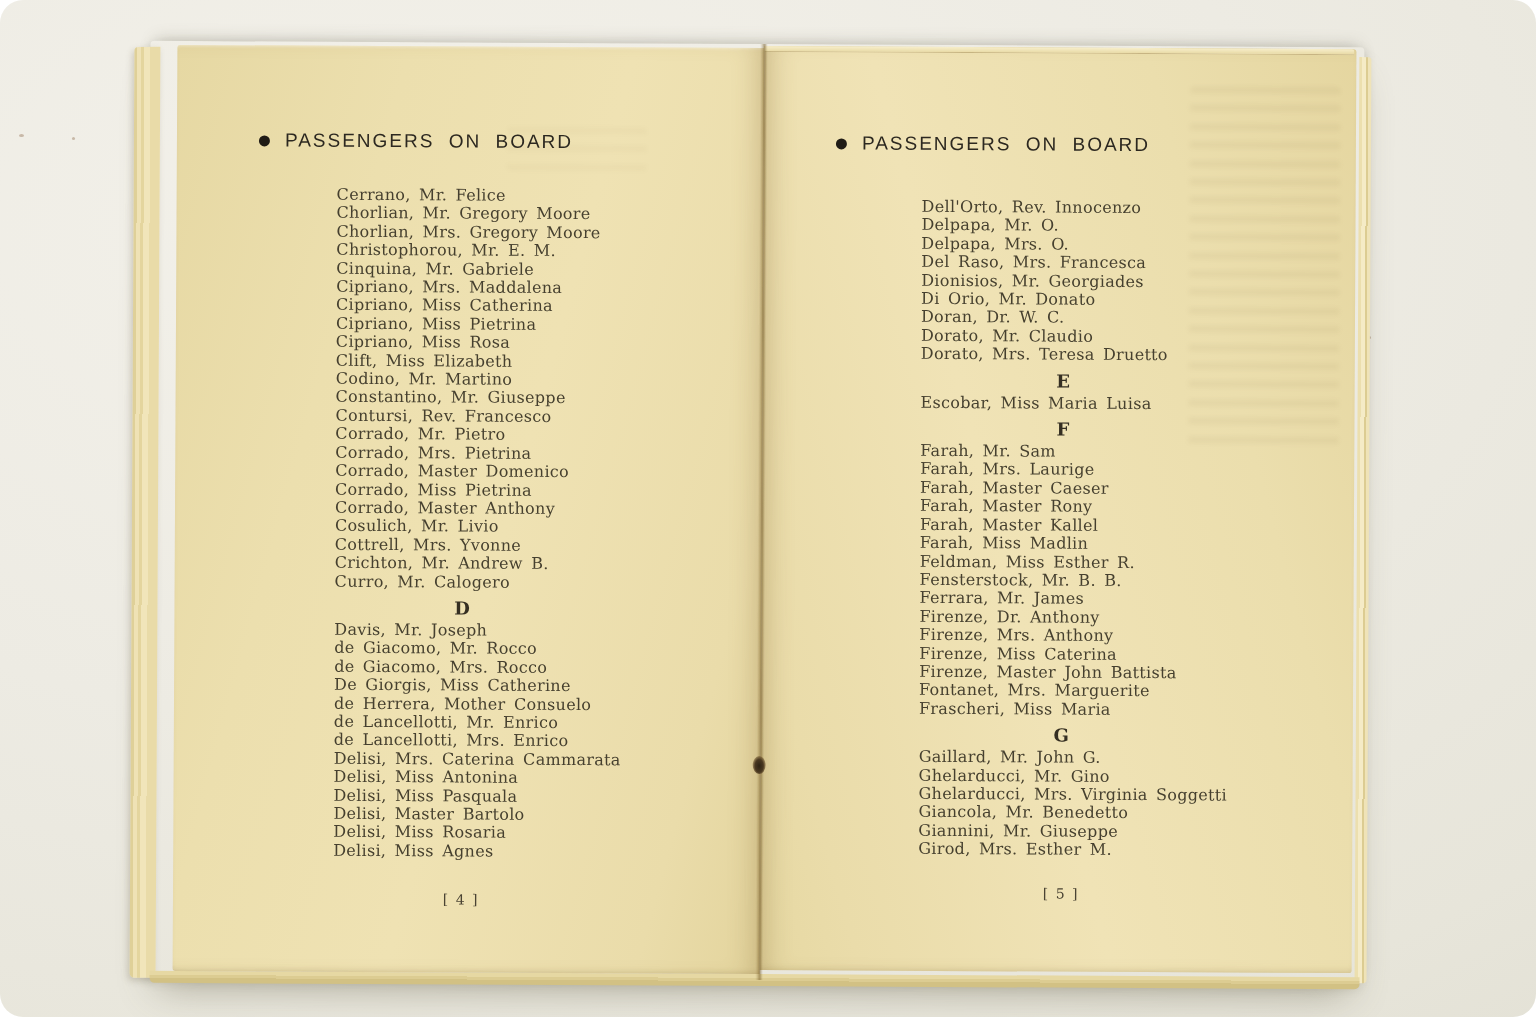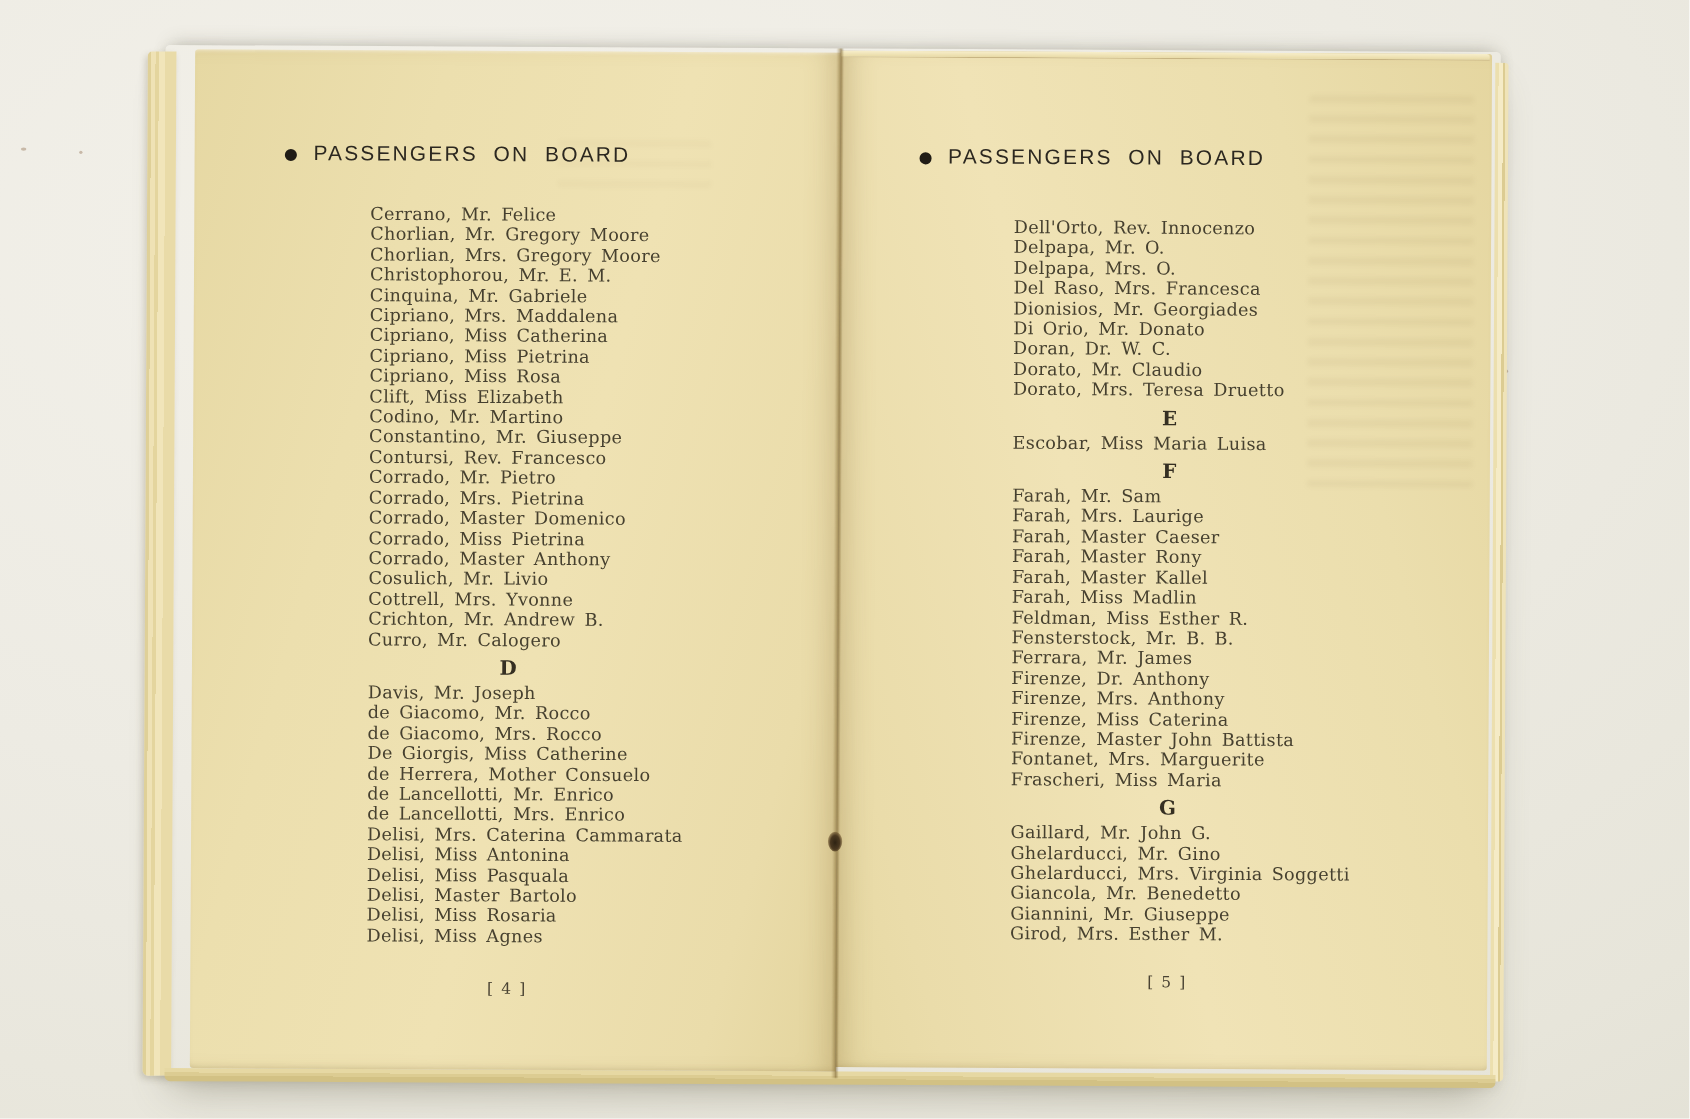--- a/index.html
+++ b/index.html
@@ -3,20 +3,21 @@
 <meta charset="utf-8">
 <style>
   html,body { margin:0; padding:0; }
   .scene {
     position:relative;
     width:1536px; height:1017px;
     overflow:hidden;
     background:
       radial-gradient(140% 125% at 28% 22%, #f3f1ea 0%, #edebe3 40%, #e7e5da 72%, #dedcd0 100%);
     font-family:"Liberation Sans", sans-serif;
+    border-radius:23px;
   }
   .speck { position:absolute; border-radius:50%; background:rgba(150,120,90,.45); }
 
   .booklet {
     position:absolute; left:148px; top:44px; width:1214px; height:934px;
     transform:rotate(.3deg);
     box-shadow: 0 24px 38px -12px rgba(100,95,72,.45), 0 5px 12px rgba(110,105,85,.30), 0 -7px 16px -6px rgba(95,90,72,.28);
     border-radius:4px;
   }
   .stack-left {

